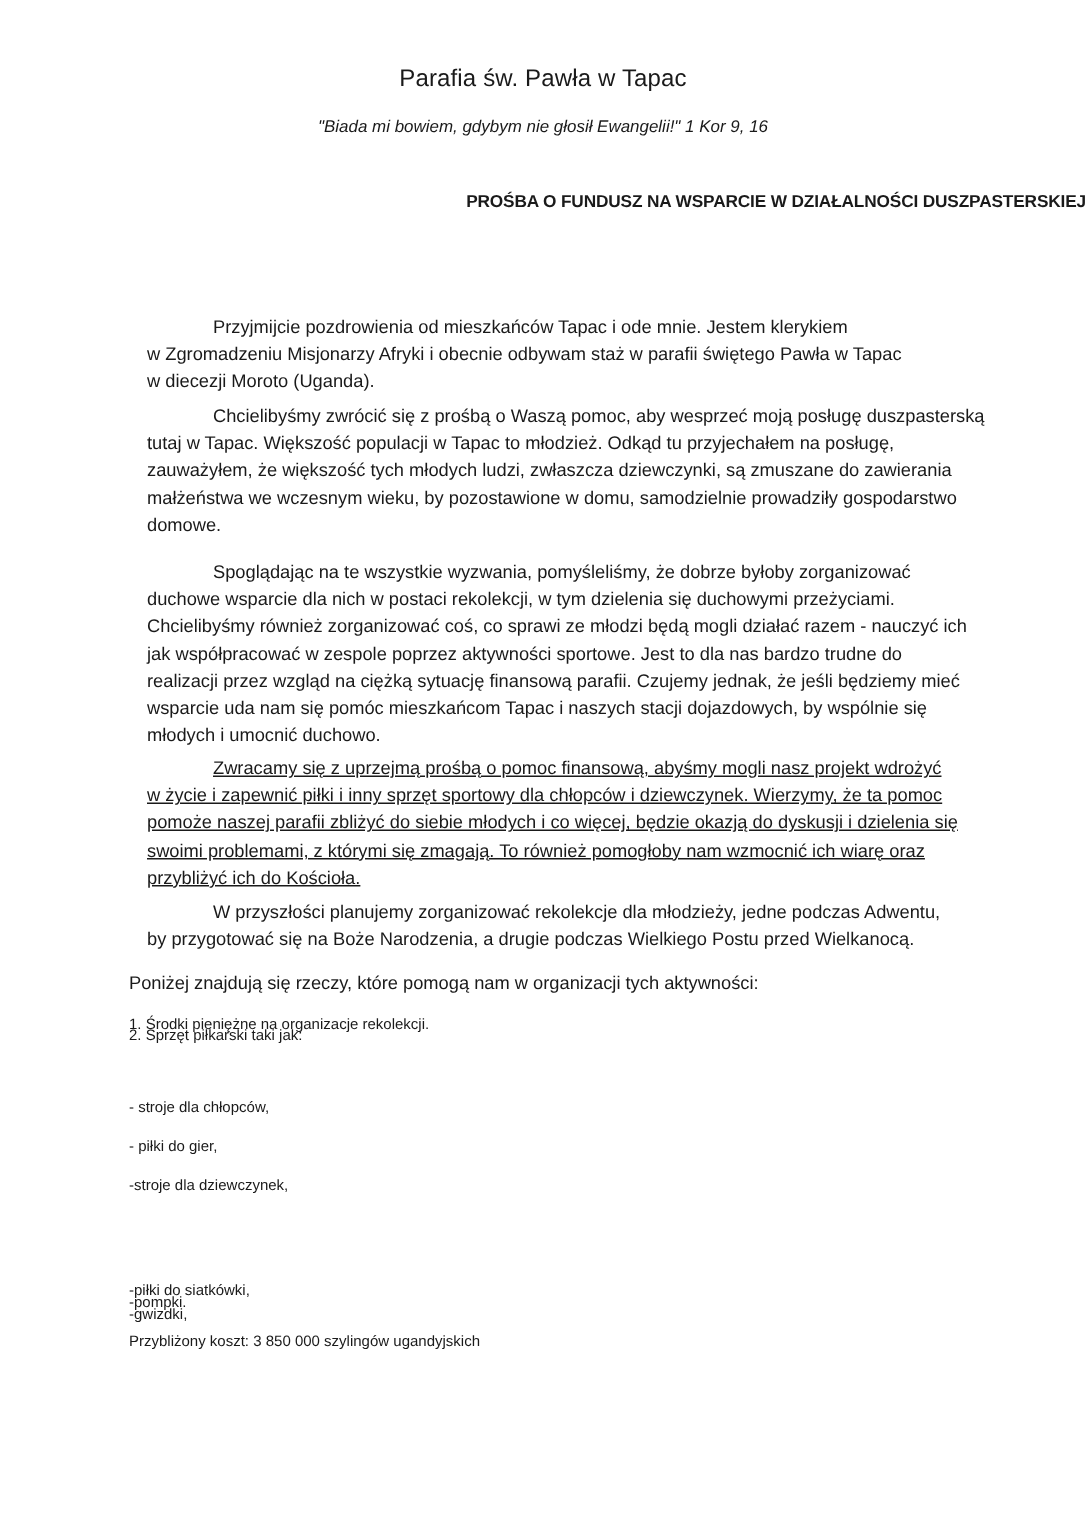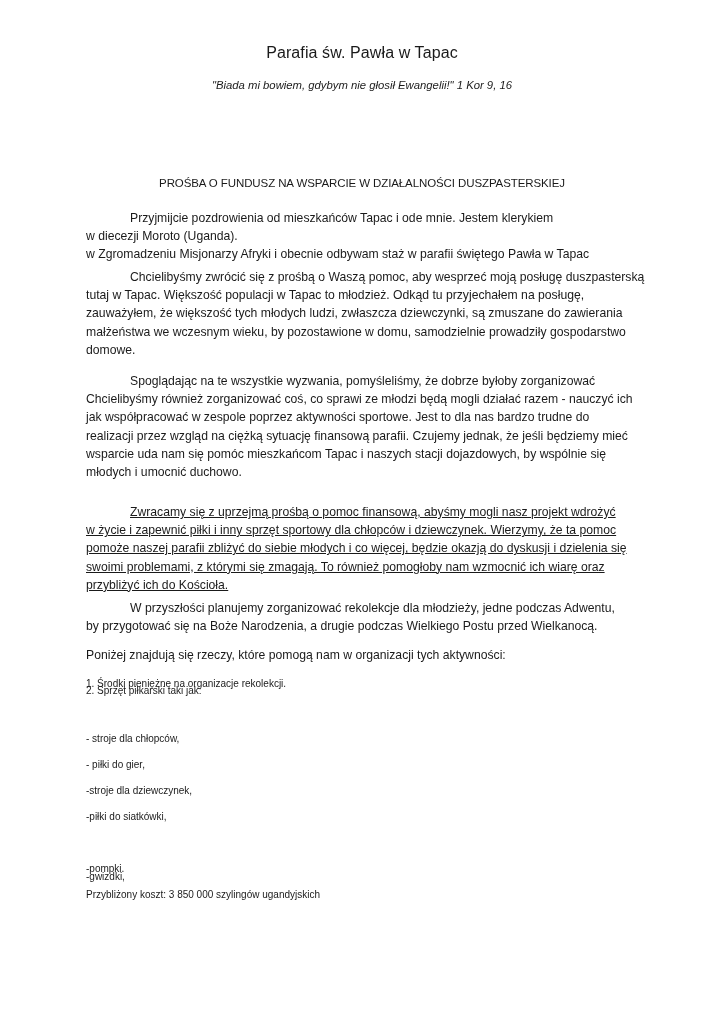--- a/index.html
+++ b/index.html
@@ -37,42 +37,42 @@
       width: 724px;
       text-align: center;
       font-size: 11.3px;
       font-style: italic;
     }
     .heading {
       position: absolute;
       top: 129px;
       left: 0;
       width: 724px;
-      text-align: center;
+      text-align: right;
       font-size: 11.5px;
-      font-weight: normal;
+      font-weight: bold;
       letter-spacing: -0.1px;
-      margin-top: 48px;
     }
     .body-text {
       position: absolute;
       left: 86px;
       width: 560px;
       font-size: 12.2px;
       line-height: 18.2px;
     }
     .body-text p {
       margin: 0;
     }
     .indent {
       text-indent: 44px;
     }
     .line {
       display: block;
       white-space: nowrap;
+      margin-left: 12px;
     }
     .salutation { top: 181px; }
     .p1 { top: 209px; }
     .p2 { top: 268px; }
     .p3 { top: 372px; }
     .p4 { top: 503px; text-decoration: underline; }
     .p5 { top: 599px; }
     .intro { top: 646px; }
     .list-item {
       position: absolute;
@@ -88,38 +88,39 @@
 <div class="page">
 
   <div class="title">Parafia św. Pawła w Tapac</div>
   <div class="motto">"Biada mi bowiem, gdybym nie głosił Ewangelii!" 1 Kor 9, 16</div>
   <div class="heading">PROŚBA O FUNDUSZ NA WSPARCIE W DZIAŁALNOŚCI DUSZPASTERSKIEJ</div>
 
 
   <div class="body-text p1">
     <p class="indent">
       <span class="line">Przyjmijcie pozdrowienia od mieszkańców Tapac i ode mnie. Jestem klerykiem</span>
+      <span class="line" style="text-indent:0">w Zgromadzeniu Misjonarzy Afryki i obecnie odbywam staż w parafii świętego Pawła w Tapac</span>
       <span class="line" style="text-indent:0">w diecezji Moroto (Uganda).</span>
-      <span class="line" style="text-indent:0">w Zgromadzeniu Misjonarzy Afryki i obecnie odbywam staż w parafii świętego Pawła w Tapac</span>
     </p>
   </div>
 
   <div class="body-text p2">
     <p class="indent">
       <span class="line">Chcielibyśmy zwrócić się z prośbą o Waszą pomoc, aby wesprzeć moją posługę duszpasterską</span>
       <span class="line" style="text-indent:0">tutaj w Tapac. Większość populacji w Tapac to młodzież. Odkąd tu przyjechałem na posługę,</span>
       <span class="line" style="text-indent:0">zauważyłem, że większość tych młodych ludzi, zwłaszcza dziewczynki, są zmuszane do zawierania</span>
       <span class="line" style="text-indent:0">małżeństwa we wczesnym wieku, by pozostawione w domu, samodzielnie prowadziły gospodarstwo</span>
       <span class="line" style="text-indent:0">domowe.</span>
     </p>
   </div>
 
   <div class="body-text p3">
     <p class="indent">
       <span class="line">Spoglądając na te wszystkie wyzwania, pomyśleliśmy, że dobrze byłoby zorganizować</span>
+      <span class="line" style="text-indent:0">duchowe wsparcie dla nich w postaci rekolekcji, w tym dzielenia się duchowymi przeżyciami.</span>
       <span class="line" style="text-indent:0">Chcielibyśmy również zorganizować coś, co sprawi ze młodzi będą mogli działać razem - nauczyć ich</span>
       <span class="line" style="text-indent:0">jak współpracować  w zespole poprzez aktywności sportowe. Jest to dla nas bardzo trudne do</span>
       <span class="line" style="text-indent:0">realizacji przez wzgląd na ciężką sytuację finansową parafii. Czujemy jednak, że jeśli będziemy mieć</span>
       <span class="line" style="text-indent:0">wsparcie uda nam się pomóc mieszkańcom Tapac i naszych stacji dojazdowych, by wspólnie się</span>
       <span class="line" style="text-indent:0">młodych i umocnić duchowo.</span>
     </p>
   </div>
 
   <div class="body-text p4">
     <p class="indent">
@@ -138,18 +139,18 @@
     </p>
   </div>
 
   <div class="body-text intro">Poniżej znajdują się rzeczy, które pomogą nam w organizacji tych aktywności:</div>
 
   <div class="list-item" style="top:675px">1. Środki pieniężne na organizacje rekolekcji.</div>
   <div class="list-item" style="top:682px">2. Sprzęt piłkarski taki jak:</div>
   <div class="list-item" style="top:730px">- stroje dla chłopców,</div>
   <div class="list-item" style="top:756px">- piłki do gier,</div>
   <div class="list-item" style="top:782px">-stroje dla dziewczynek,</div>
-  <div class="list-item" style="top:808px">-piłki do siatkówki,</div>
+  <div class="list-item" style="top:852px">-piłki do siatkówki,</div>
   <div class="list-item" style="top:868px">-gwizdki,</div>
   <div class="list-item" style="top:860px">-pompki.</div>
   <div class="list-item" style="top:886px">Przybliżony koszt:  3 850 000 szylingów ugandyjskich</div>
 
 </div>
 
 </body></html>

